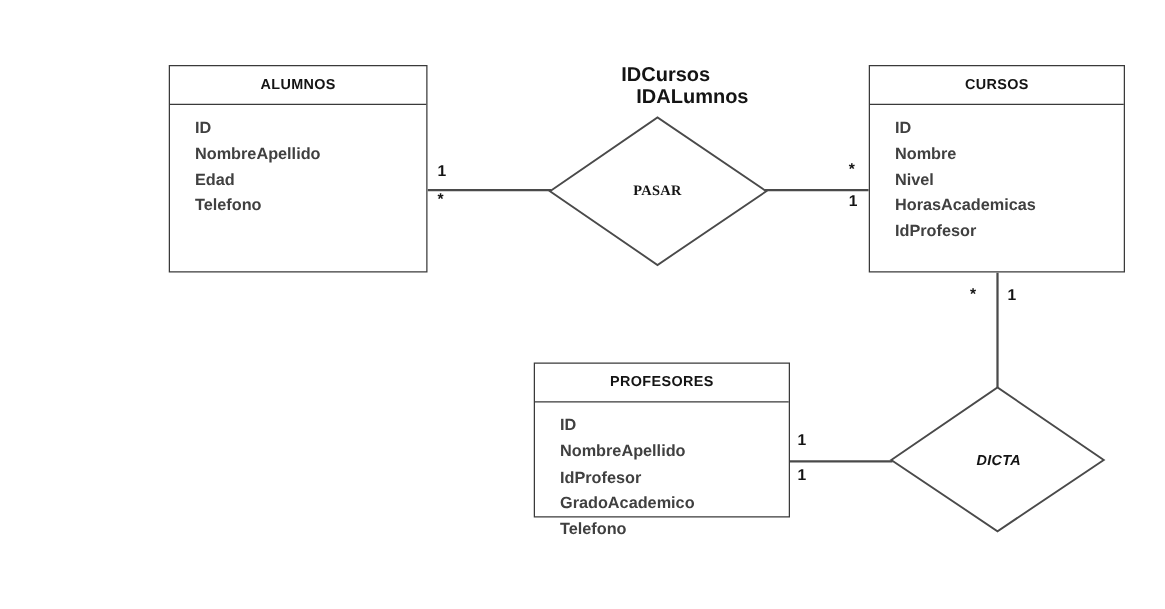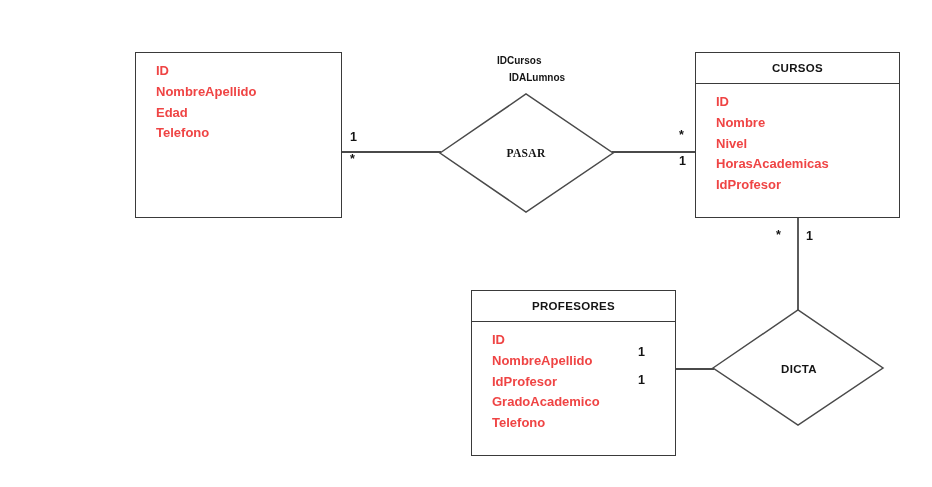--- a/index.html
+++ b/index.html
@@ -41,21 +41,21 @@
     font-weight: bold;
     color: #141414;
     letter-spacing: 0.3px;
   }
   .entity-attrs {
     padding: 8px 0 0 8px;
   }
   .attr {
     font-size: 13px;
     font-weight: bold;
-    color: #ef4444;
+    color: #404040;
     line-height: 20.8px;
     white-space: nowrap;
     padding-left: 12px;
   }
   .diamond-label {
     position: absolute;
     font-size: 11.5px;
     font-weight: bold;
     color: #141414;
     letter-spacing: 0.3px;
@@ -64,21 +64,21 @@
   }
   .card {
     position: absolute;
     font-size: 12.5px;
     font-weight: bold;
     color: #141414;
     white-space: nowrap;
   }
   .rel-attr {
     position: absolute;
-    font-size: 10px;
+    font-size: 16px;
     font-weight: bold;
     color: #141414;
     line-height: 17px;
     white-space: nowrap;
   }
 </style>
 </head>
 <body>
 
 <div id="canvas">
@@ -92,20 +92,23 @@
     <line x1="798" y1="218" x2="798" y2="311" stroke="#4a4a4a" stroke-width="1.8"></line>
 
     <line x1="632" y1="369" x2="714" y2="369" stroke="#4a4a4a" stroke-width="1.8"></line>
 
     <polygon points="440,153 526,94 613,153 526,212" fill="#ffffff" stroke="#4a4a4a" stroke-width="1.5"></polygon>
 
     <polygon points="713,368 798,310 883,368 798,425" fill="#ffffff" stroke="#4a4a4a" stroke-width="1.5"></polygon>
   </svg>
 
   <div class="entity" style="left:135px; top:52px; width:207px; height:166px;">
+    <div class="entity-header">
+      <span class="entity-title">ALUMNOS</span>
+    </div>
     <div class="entity-attrs">
       <div class="attr">ID</div>
       <div class="attr">NombreApellido</div>
       <div class="attr">Edad</div>
       <div class="attr">Telefono</div>
     </div>
   </div>
 
   <div class="entity" style="left:695px; top:52px; width:205px; height:166px;">
     <div class="entity-header">
@@ -113,35 +116,35 @@
     </div>
     <div class="entity-attrs">
       <div class="attr">ID</div>
       <div class="attr">Nombre</div>
       <div class="attr">Nivel</div>
       <div class="attr">HorasAcademicas</div>
       <div class="attr">IdProfesor</div>
     </div>
   </div>
 
-  <div class="entity" style="left:427px; top:290px; width:205px; height:166px;margin-left:44px;">
+  <div class="entity" style="left:427px; top:290px; width:205px; height:124px;">
     <div class="entity-header">
       <span class="entity-title">PROFESORES</span>
     </div>
     <div class="entity-attrs">
       <div class="attr">ID</div>
       <div class="attr">NombreApellido</div>
       <div class="attr">IdProfesor</div>
       <div class="attr">GradoAcademico</div>
       <div class="attr">Telefono</div>
     </div>
   </div>
 
   <div class="diamond-label" style="left:526px; top:153px;font-family:Liberation Serif, serif;">PASAR</div>
-  <div class="diamond-label" style="left:799px; top:369px;">DICTA</div>
+  <div class="diamond-label" style="left:799px; top:369px;font-style:italic;">DICTA</div>
 
   <div class="rel-attr" style="left:497px; top:52px;">IDCursos</div>
   <div class="rel-attr" style="left:497px; top:69px;margin-left:12px;">IDALumnos</div>
 
   <div class="card" style="left:350px; top:130px;">1</div>
   <div class="card" style="left:350px; top:152px;">*</div>
 
   <div class="card" style="left:679px; top:128px;">*</div>
   <div class="card" style="left:679px; top:154px;">1</div>
 

